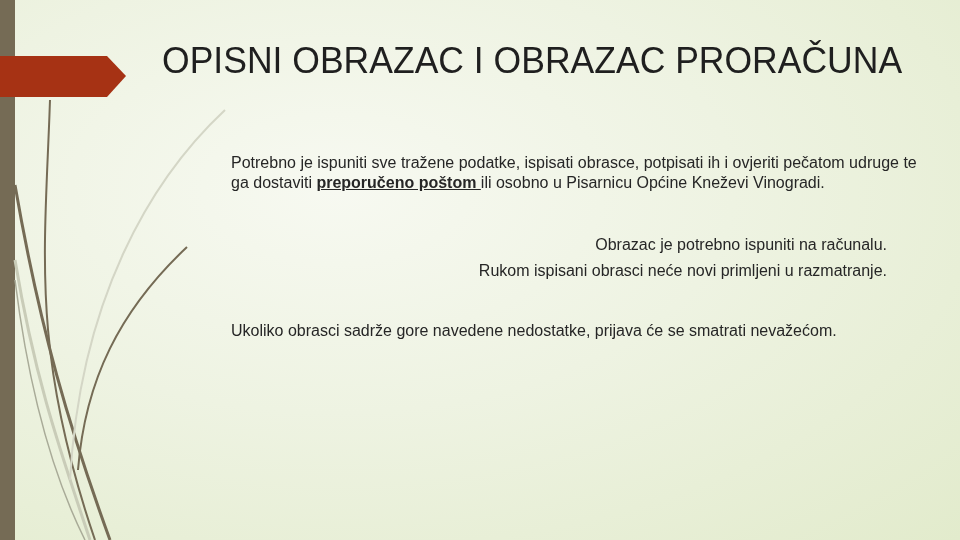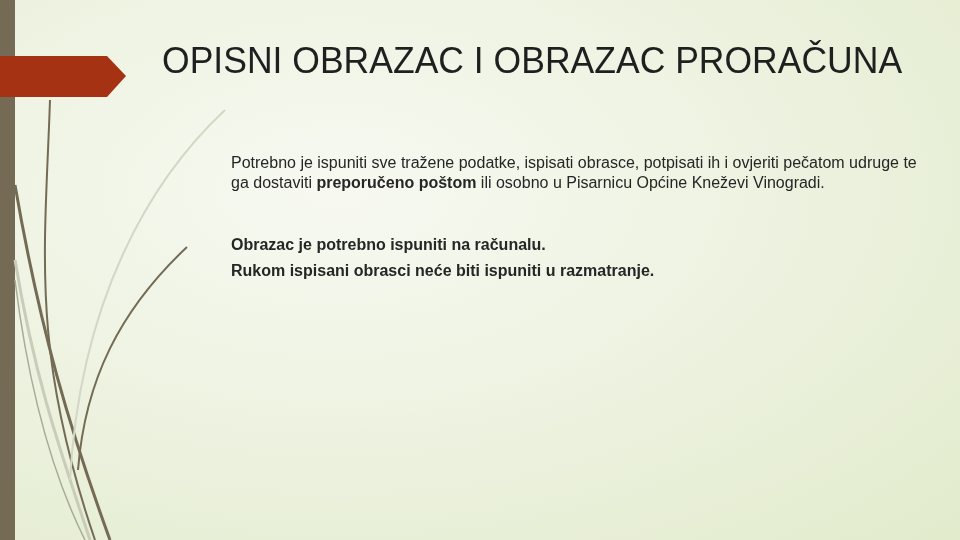--- a/index.html
+++ b/index.html
@@ -11,22 +11,22 @@
   .side-bar { position:absolute; left:0; top:0; width:15px; height:540px; background:#756b55; }
   .arrow-banner { position:absolute; left:0; top:56px; width:126px; height:41px; }
   .decor { position:absolute; left:0; top:0; width:250px; height:540px; }
   .title {
     position:absolute; left:162px; top:40px; width:780px;
     font-size:37px; color:#1f1f1f; letter-spacing:0px; white-space:nowrap;
     transform: scaleX(0.96); transform-origin:left;
   }
   .content { position:absolute; left:231px; top:153px; width:700px; color:#262626; font-size:16px; line-height:20px; }
   .para { margin:0 0 11px 0; }
-  .underline { font-weight:bold; }
-  .center { text-align:left; font-weight:bold; }
+  .underline { font-weight:bold; text-decoration:underline; }
+  .center { text-align:right; font-weight:normal; }
 </style>
 </head>
 <body>
 
 <div class="side-bar"></div>
 
 <svg class="decor" viewBox="0 0 250 540">
   <path d="M50 100 C 45 250, 30 350, 95 540" stroke="#756b55" stroke-width="2" fill="none"></path>
   <path d="M15 185 C 40 330, 70 430, 110 540" stroke="#756b55" stroke-width="3" fill="none"></path>
   <path d="M15 260 C 35 380, 60 450, 90 540" stroke="#c9ccb8" stroke-width="3" fill="none"></path>
@@ -37,14 +37,15 @@
 
 <svg class="arrow-banner" viewBox="0 0 126 41">
   <polygon points="0,0 107,0 126,20 107,41 0,41" fill="#a63214"></polygon>
 </svg>
 
 <div class="title">OPISNI OBRAZAC I OBRAZAC PRORAČUNA</div>
 
 <div class="content">
   <p class="para"><span>Potrebno je ispuniti sve tražene podatke, ispisati obrasce, potpisati ih i ovjeriti pečatom udruge te ga dostaviti </span><span class="underline">preporučeno poštom </span><span>ili osobno u Pisarnicu Općine Kneževi Vinogradi.</span></p>
   <p class="para center" style="margin-top:42px;margin-bottom:6px;padding-right:44px;">Obrazac je potrebno ispuniti na računalu.</p>
-  <p class="para center" style="margin-bottom:40px;padding-right:44px;">Rukom ispisani obrasci neće biti ispuniti u razmatranje.</p>
+  <p class="para center" style="margin-bottom:40px;padding-right:44px;">Rukom ispisani obrasci neće novi primljeni u razmatranje.</p>
+  <p class="para">Ukoliko obrasci sadrže gore navedene nedostatke, prijava će se smatrati nevažećom.</p>
 </div>
 
 </body></html>

